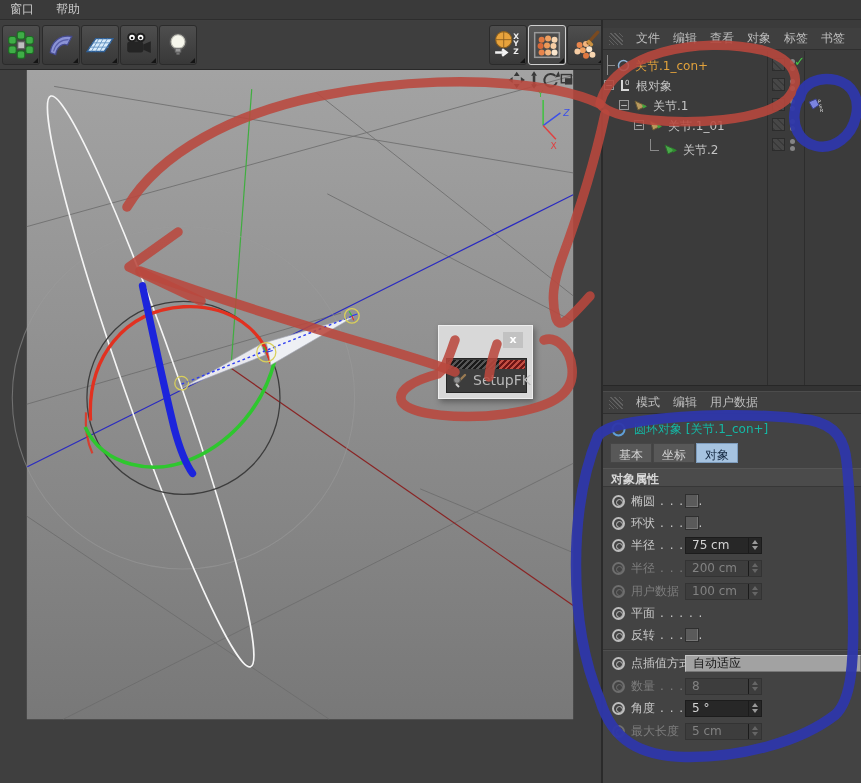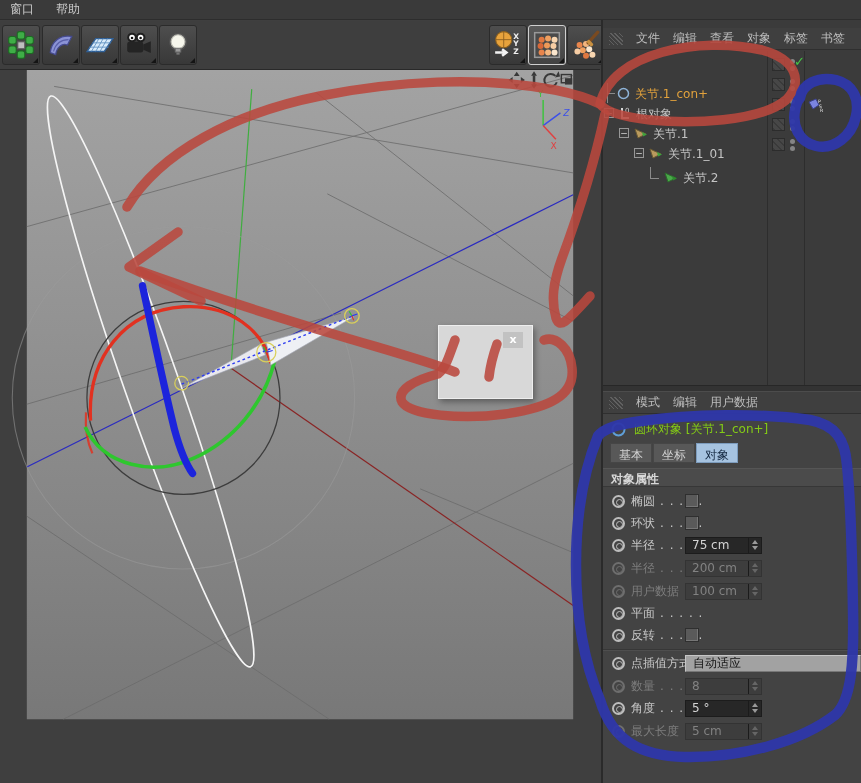--- a/index.html
+++ b/index.html
@@ -45,40 +45,40 @@
   .rpanel{ position:absolute; left:601px; top:20px; width:260px; height:763px;
     background:#3b3b3b; border-left:2px solid #2a2a2a; z-index:2; }
   .pmenu{ position:absolute; left:0; width:260px; height:22px; background:#3f3f3f;
     border-bottom:1px solid #2f2f2f; display:flex; align-items:center; gap:13px;
     padding-left:6px; color:#bdbdbd; }
   .grip{ width:14px; height:12px;
     background:repeating-linear-gradient(45deg,#606060 0 1px,transparent 1px 3px); }
   .om-menu{ top:8px; }
   .om-tree{ position:absolute; left:0; top:31px; width:260px; height:334px; background:#3b3b3b; }
   .colsep{ position:absolute; top:0; bottom:0; width:1px; background:#2d2d2d; }
-  .trow{ position:absolute; left:0; width:164px; height:20px;margin-top:28px; }
+  .trow{ position:absolute; left:0; width:164px; height:20px; }
   .tlabel{ position:absolute; top:3px; color:#c4c4c4; white-space:nowrap; cursor:default; }
   .tlabel.sel{ color:#e2a23c; }
   .expander{ position:absolute; top:5px; width:10px; height:10px; background:#3d3d3d;
     border:1px solid #979797; color:#d8d8d8; font-size:9px; line-height:8px; text-align:center; }
   .conn-v{ position:absolute; width:1px; background:#8a8a8a; }
   .conn-h{ position:absolute; height:1px; background:#8a8a8a; }
   .tgl{ position:absolute; left:169px; width:13px; height:13px; border:1px solid #2c2c2c;
     background:#474747 repeating-linear-gradient(45deg,#3a3a3a 0 2px,transparent 2px 5px); }
   .vdots{ position:absolute; left:187px; width:5px; }
   .vdots i{ display:block; width:5px; height:5px; border-radius:50%; background:#858585; margin-bottom:2px; }
   .tagcheck{ position:absolute; left:191px; color:#45c845; font-weight:bold; font-size:13px; }
 
   
   .splitter{ position:absolute; left:0; top:365px; width:260px; height:7px;
     background:#333; border-top:1px solid #272727; border-bottom:1px solid #4c4c4c; }
   .am{ position:absolute; left:0; top:372px; width:260px; height:391px; background:#434343; }
   .am-menu{ top:0px; background:#3f3f3f; }
   .am-objrow{ position:absolute; left:8px; top:29px; display:flex; align-items:center; gap:8px;
-    color:#84cc16; }
+    color:#14b8a6; }
   .tabs{ position:absolute; left:7px; top:51px; display:flex; gap:1px; }
   .tab{ height:20px; padding:3px 8px 0; background:#585858; border:1px solid #464646;
     color:#d2d2d2; cursor:default; }
   .tab.active{ background:#a6c3e0; border-color:#7d9cbd; color:#13273f; }
   .section{ position:absolute; left:0; top:76px; width:260px; height:19px; background:#4b4b4b;
     border-top:1px solid #555; border-bottom:1px solid #373737; color:#d8d8d8;
     padding:2px 0 0 8px; font-weight:bold; }
 
   .arow{ position:absolute; left:0; width:260px; height:20px; display:flex; align-items:center; }
   .bullet{ position:absolute; left:9px; width:13px; height:13px; border:2px solid #bdbdbd;
@@ -287,20 +287,30 @@
         <path d="M567,131 L581,146" stroke="#e04040" stroke-width="1.6"></path>
         <text x="561" y="100" fill="#3cc43c">Y</text>
         <text x="589" y="120" fill="#3c50e8" font-style="italic">Z</text>
         <text x="575" y="157" fill="#e04040">X</text>
       </g>
     </svg>
   </div>
 
   <div class="setupfk">
     <div class="sfk-close">x</div>
+    <div class="sfk-btn">
+      <div class="sfk-hatch"></div>
+      <div class="sfk-hatch-red"></div>
+      <svg width="16" height="16" viewBox="0 0 16 16" style="position:absolute;left:5px;top:14px">
+        <path d="M13,2 L5,10" stroke="#9a7b52" stroke-width="2.4" stroke-linecap="round"></path>
+        <circle cx="5" cy="7" r="3.4" fill="#8d8d8d" stroke="#4c4c4c"></circle>
+        <path d="M4,11 l3,3" stroke="#cfcfcf" stroke-width="2"></path>
+      </svg>
+      <span class="sfk-label">SetupFK</span>
+    </div>
   </div>
 
   <div class="rpanel">
 
     <div class="pmenu om-menu" style="position:absolute; top:8px">
       <span class="grip"></span>
       <span>文件</span>
       <span>编辑</span>
       <span>查看</span>
       <span>对象</span>

